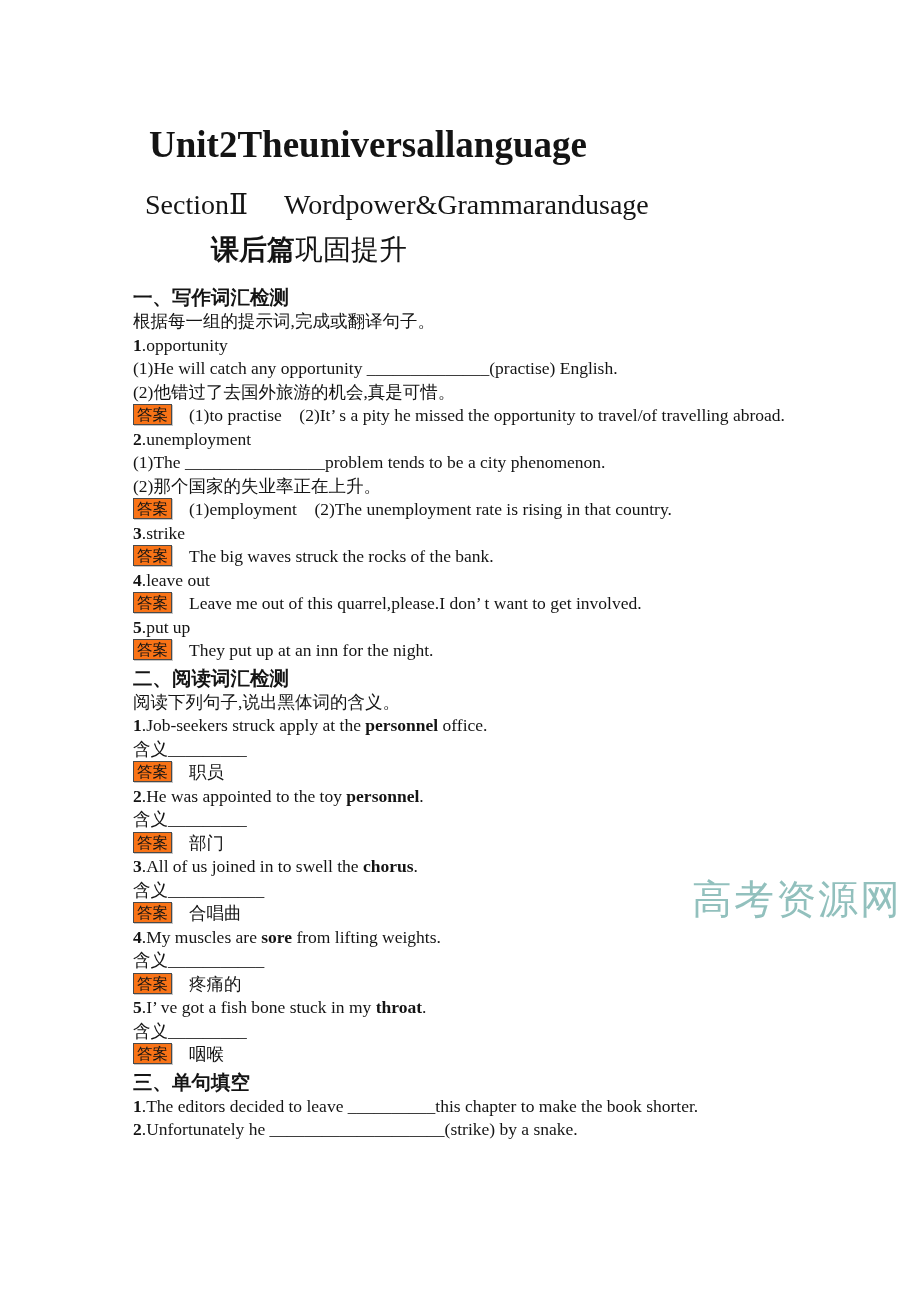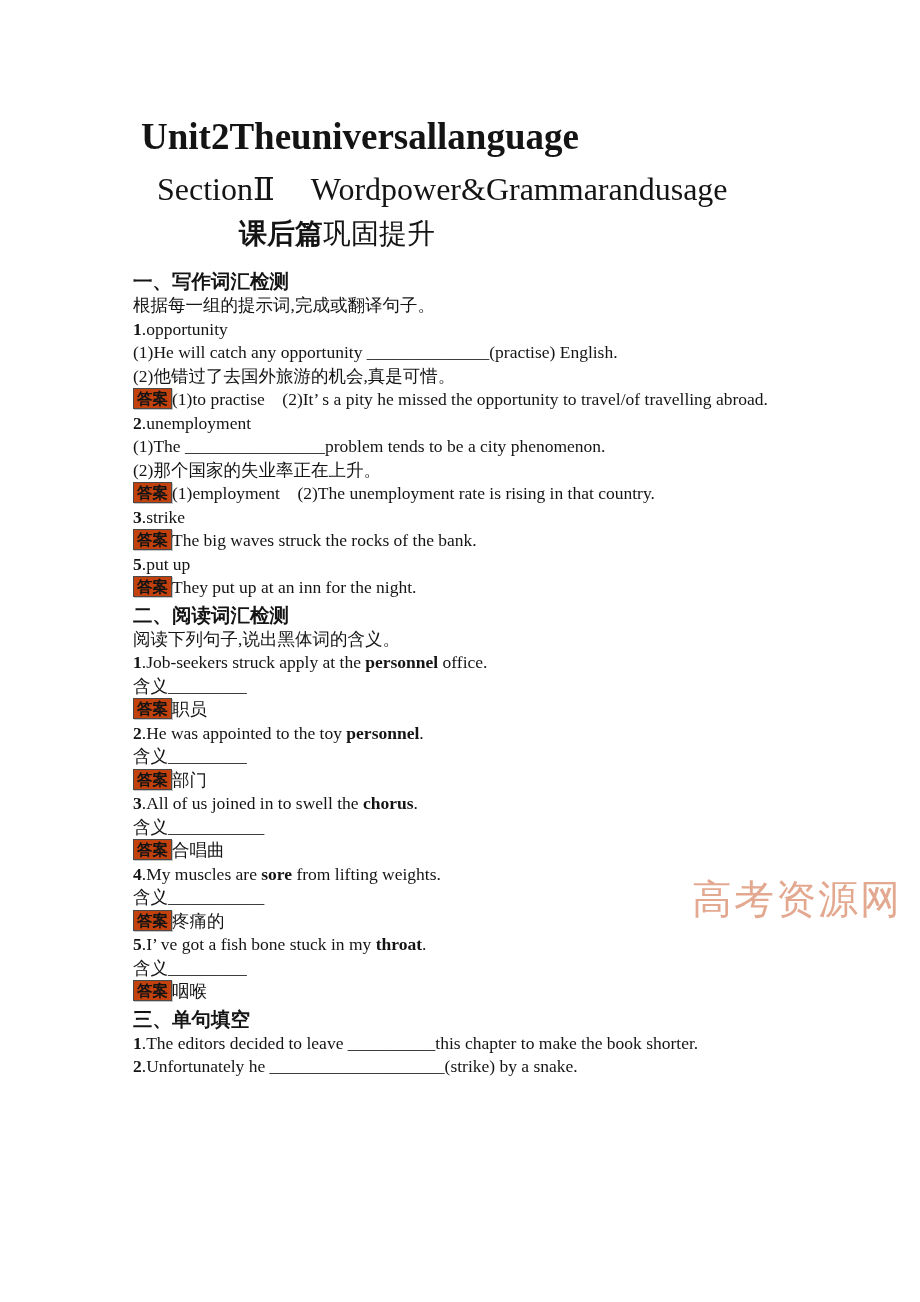--- a/index.html
+++ b/index.html
@@ -7,51 +7,51 @@
     width:920px;height:1302px;
     background:#ffffff;
     color:#141414;
     font-family:"Liberation Serif","DejaVu Serif",serif;
     position:relative;
     overflow:hidden;
   }
   .page{position:absolute;inset:0;}
   .header{padding:106px 0 0 133px;}
   .doc-title{
-    font-size:37px;font-weight:bold;margin:8px;line-height:46px;
+    font-size:37px;font-weight:bold;margin:16px;line-height:46px;
     letter-spacing:0px;
   }
   .doc-subtitle{
-    font-size:32px;font-weight:normal;margin:4px 0 0 24px;line-height:42px;
+    font-size:28px;font-weight:normal;margin:4px 0 0 12px;line-height:42px;
   }
   .doc-subtitle .gap{display:inline-block;width:36px;}
   .doc-banner{
-    font-size:28px;margin:4px 0 0 106px;line-height:40px;
+    font-size:28px;margin:4px 0 0 78px;line-height:40px;
   }
   .doc-banner .strong{font-weight:bold;font-family:"Liberation Sans","DejaVu Sans",sans-serif;}
   .content{padding:12px 0 0 133px;font-size:17.5px;width:700px;}
   p.line{margin:0;line-height:23.5px;min-height:23.5px;white-space:nowrap;}
   p.heading{
     font-family:"Liberation Sans","DejaVu Sans",sans-serif;
     font-weight:bold;font-size:19.5px;line-height:26px;padding-top:2px;
   }
   .b{font-weight:bold;}
   .ans-box{
     display:inline-block;
-    font-size:15.5px;font-weight:bold;
+    font-size:15.5px;font-weight:normal;
     border:1px solid #4a4a4a;
-    background:#c2410c;
+    background:#f97316;
     padding:0 3px;line-height:19px;
-    margin-right:0;vertical-align:1px;
+    margin-right:17px;vertical-align:1px;
     box-shadow:1px 1px 0 rgba(0,0,0,0.22);
   }
   .watermark{
     position:absolute;left:692px;top:872px;
     font-size:40px;letter-spacing:2px;
-    color:#c2410c;opacity:0.45;
+    color:#0f766e;opacity:0.45;
     font-family:"Liberation Sans","DejaVu Sans",sans-serif;
     pointer-events:none;
     user-select:none;
   }
 </style>
 </head>
 <body>
 
 <div class="page">
 
@@ -71,20 +71,22 @@
       <p class="line para"><span class="b">1</span><span>.opportunity</span></p>
       <p class="line para"><span>(1)He will catch any opportunity ______________(practise) English.</span></p>
       <p class="line para"><span>(2)他错过了去国外旅游的机会,真是可惜。</span></p>
       <p class="line answer"><span class="ans-box">答案</span><span>(1)to practise　(2)It’ s a pity he missed the opportunity to travel/of travelling abroad.</span></p>
       <p class="line para"><span class="b">2</span><span>.unemployment</span></p>
       <p class="line para"><span>(1)The ________________problem tends to be a city phenomenon.</span></p>
       <p class="line para"><span>(2)那个国家的失业率正在上升。</span></p>
       <p class="line answer"><span class="ans-box">答案</span><span>(1)employment　(2)The unemployment rate is rising in that country.</span></p>
       <p class="line para"><span class="b">3</span><span>.strike</span></p>
       <p class="line answer"><span class="ans-box">答案</span><span>The big waves struck the rocks of the bank.</span></p>
+      <p class="line para"><span class="b">4</span><span>.leave out</span></p>
+      <p class="line answer"><span class="ans-box">答案</span><span>Leave me out of this quarrel,please.I don’ t want to get involved.</span></p>
       <p class="line para"><span class="b">5</span><span>.put up</span></p>
       <p class="line answer"><span class="ans-box">答案</span><span>They put up at an inn for the night.</span></p>
       <p class="line heading"><span>二、阅读词汇检测</span></p>
       <p class="line para"><span>阅读下列句子,说出黑体词的含义。</span></p>
       <p class="line para"><span class="b">1</span><span>.Job-seekers struck apply at the </span><span class="b">personnel</span><span> office.</span></p>
       <p class="line para"><span>含义_________</span></p>
       <p class="line answer"><span class="ans-box">答案</span><span>职员</span></p>
       <p class="line para"><span class="b">2</span><span>.He was appointed to the toy </span><span class="b">personnel</span><span>.</span></p>
       <p class="line para"><span>含义_________</span></p>
       <p class="line answer"><span class="ans-box">答案</span><span>部门</span></p>

